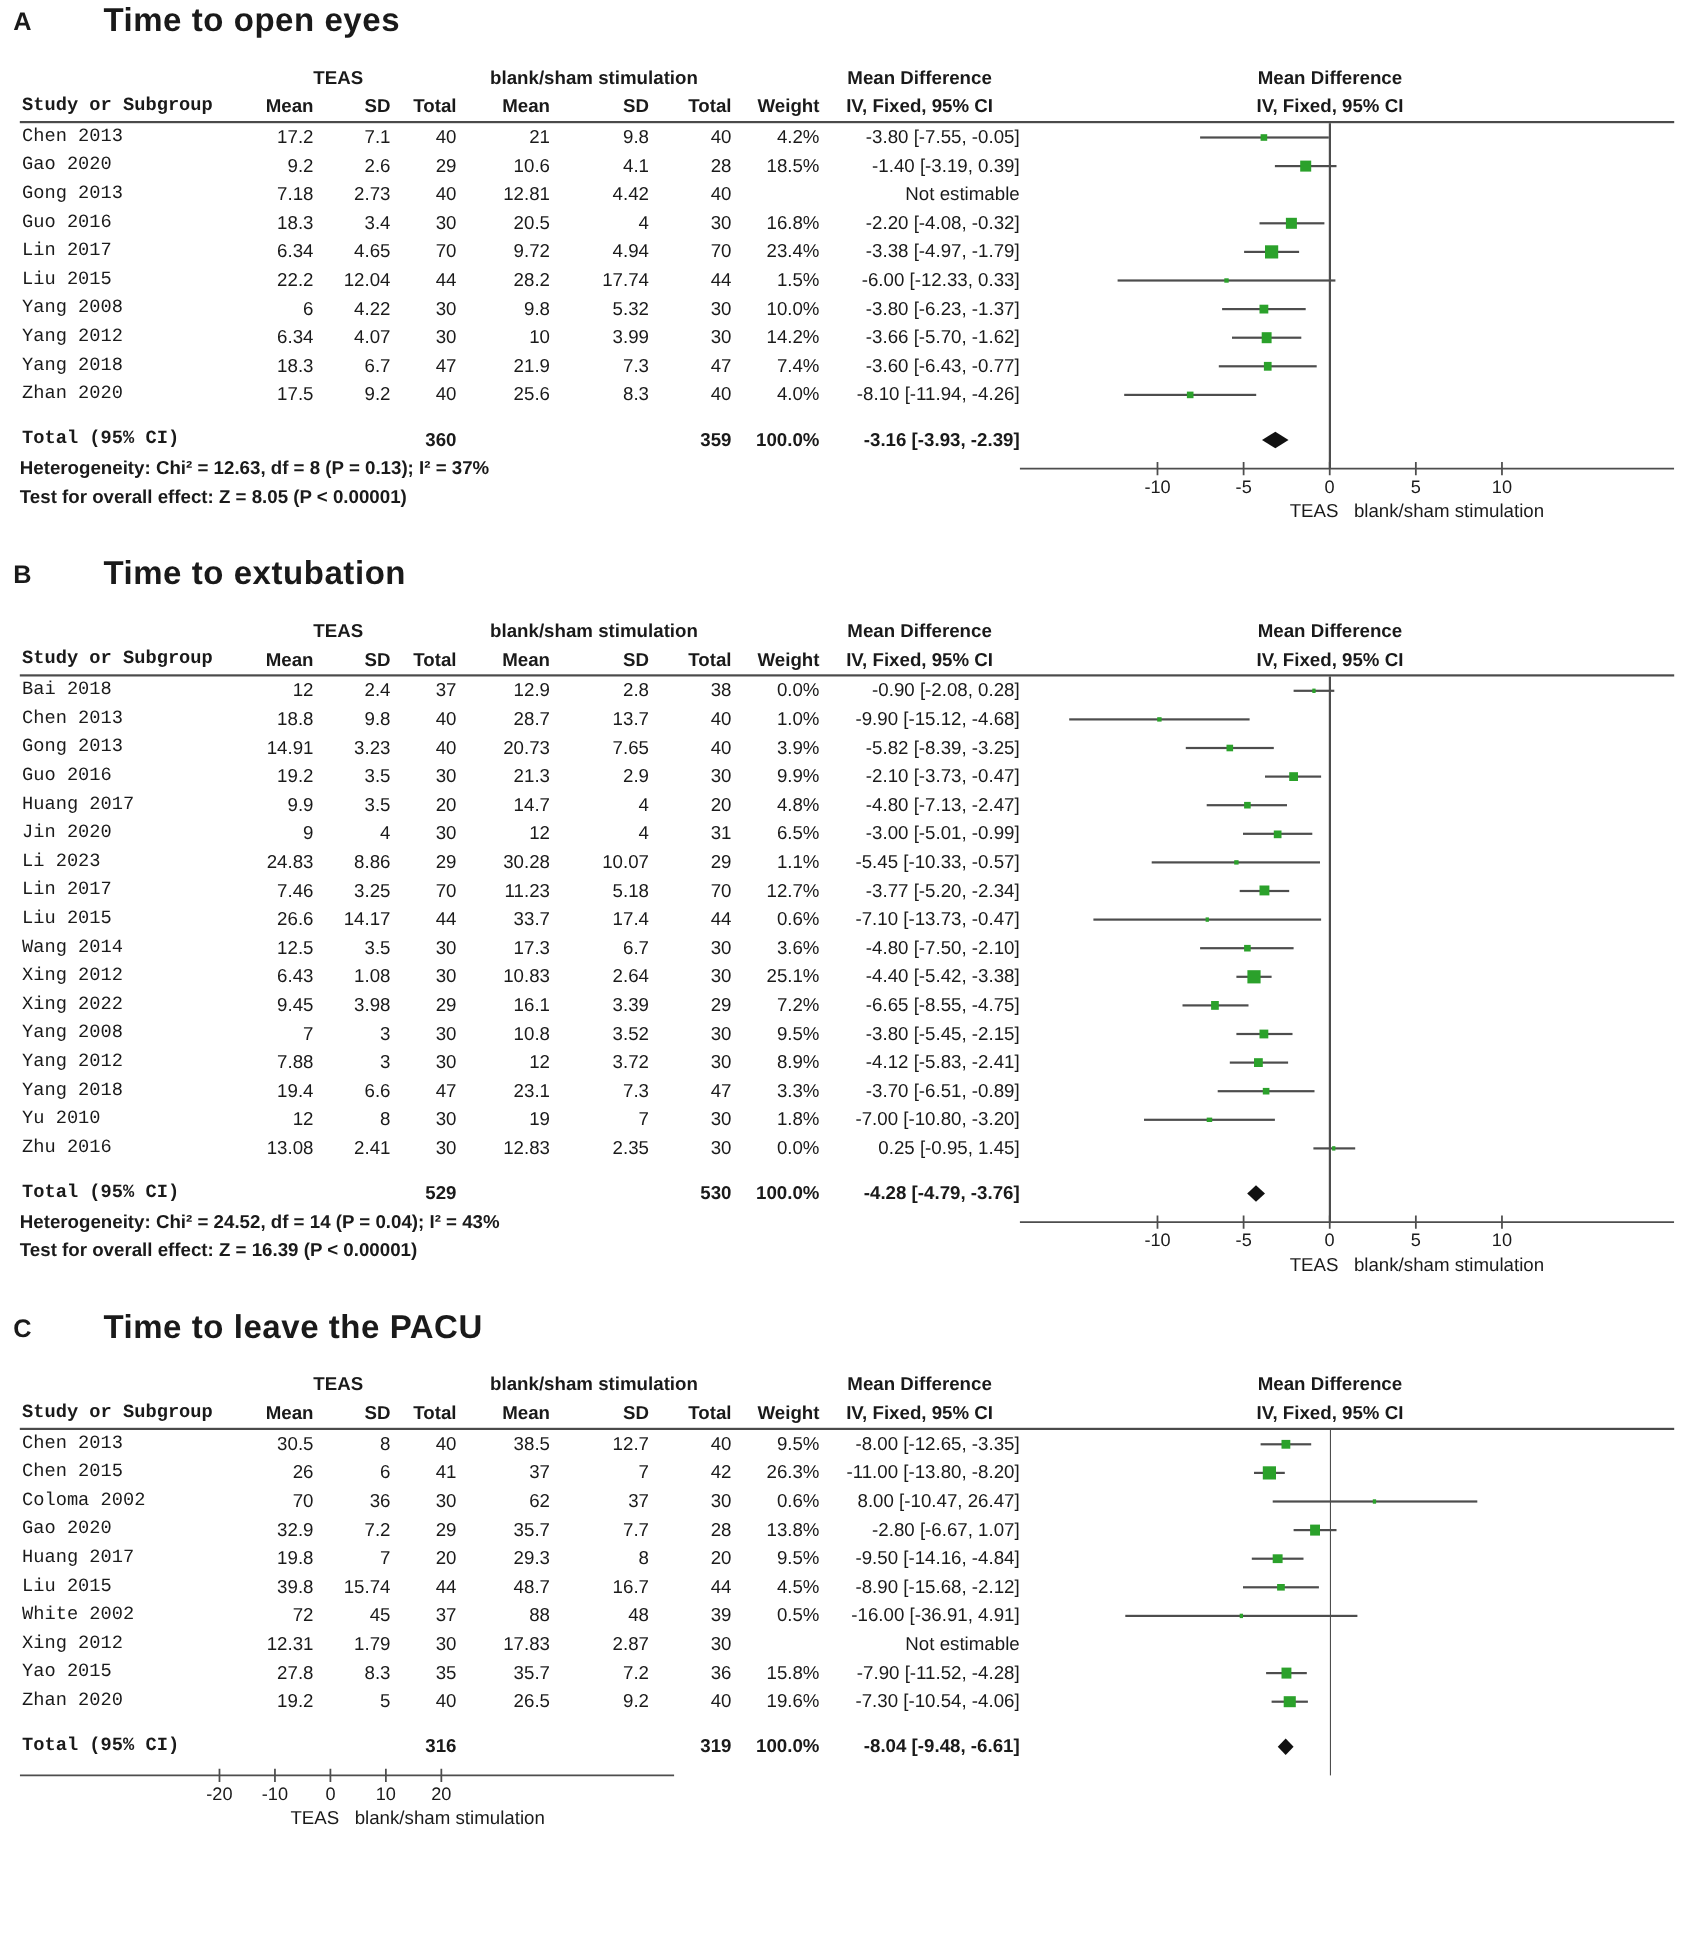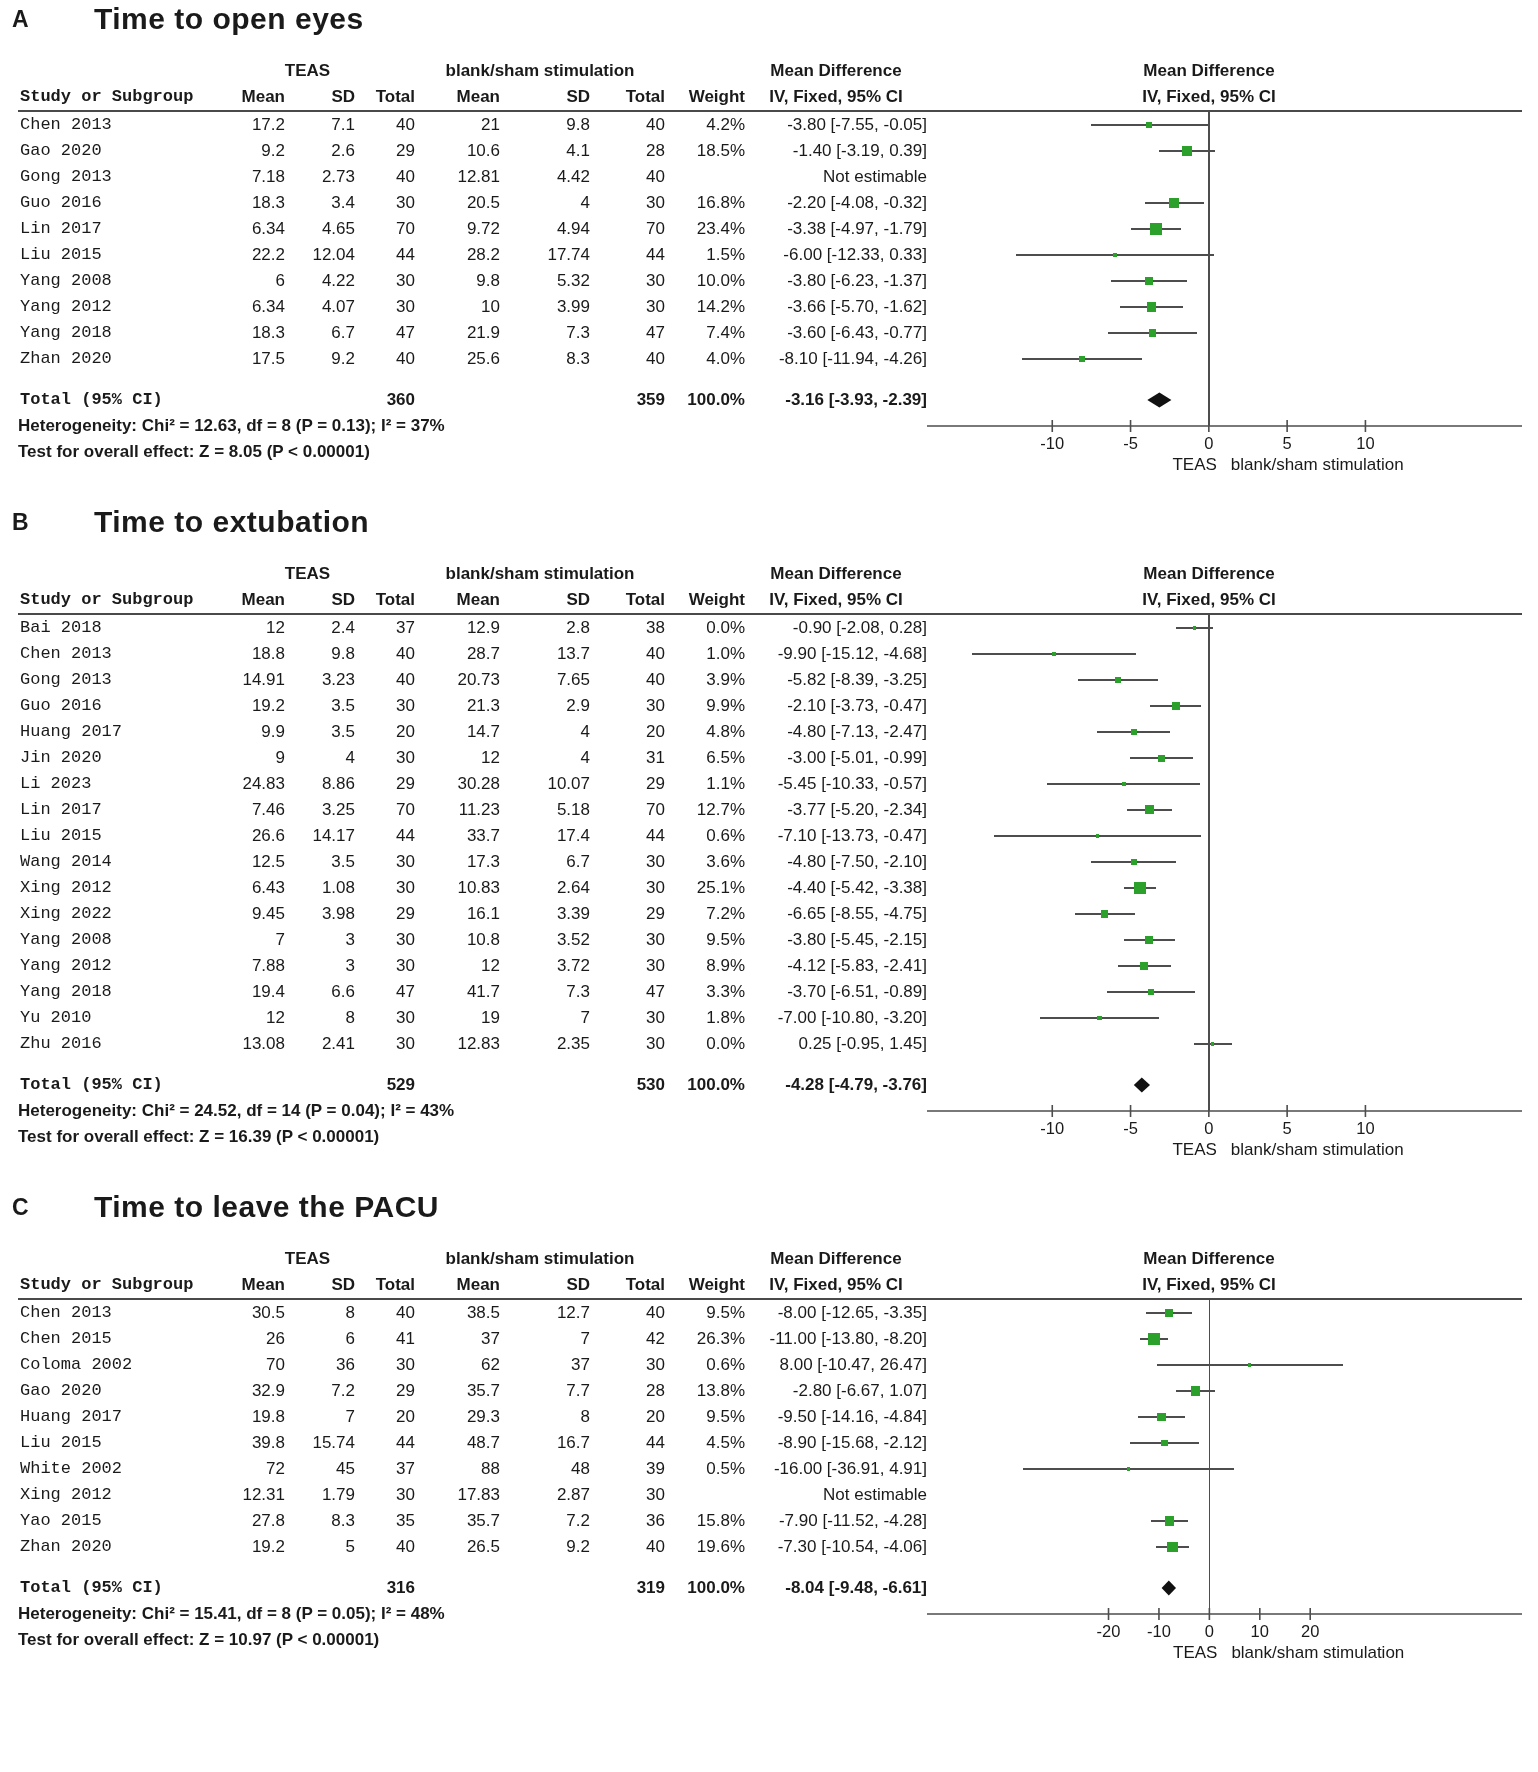--- a/index.html
+++ b/index.html
@@ -558,21 +558,21 @@
               <div class="ci-line" style="left: 190.6px; width: 53.5px; background: rgb(77, 77, 77);"></div>
               <div class="marker" style="height: 8px; width: 8px; left: 213.3px; top: 9px; background: rgb(43, 161, 43);"></div>
             </div>
           </div>
           <div class="row study-row">
             <div class="cells study-cells">
               <div class="c l">Yang 2018</div>
               <div class="c ">19.4</div>
               <div class="c ">6.6</div>
               <div class="c ">47</div>
-              <div class="c ">41.7</div>
+              <div class="c ">23.1</div>
               <div class="c ">7.3</div>
               <div class="c ">47</div>
               <div class="c ">3.3%</div>
               <div class="c ">-3.70 [-6.51, -0.89]</div>
             </div>
             <div class="plot">
               <div class="ci-line" style="left: 179.9px; width: 88px; background: rgb(77, 77, 77);"></div>
               <div class="marker" style="height: 5.6px; width: 5.6px; left: 221.1px; top: 10.2px; background: rgb(43, 161, 43);"></div>
             </div>
           </div>
@@ -871,24 +871,20 @@
               <div class="c ">-8.04 [-9.48, -6.61]</div>
             </div>
             <div class="plot">
               <svg width="595" height="26" style="display: block;">
                 <polygon points="234.6,13 241.8,5.5 249.0,13 241.8,20.5" fill="#111111"></polygon>
               </svg>
             </div>
           </div>
         </div>
       <div class="footer">
-        <div class="notes">
-          <div>Heterogeneity: Chi² = 15.41, df = 8 (P = 0.05); I² = 48%</div>
-          <div>Test for overall effect: Z = 10.97 (P &lt; 0.00001)</div>
-        </div>
         <div class="axis-area">
             <svg width="595" height="14">
               <line x1="0" x2="595" y1="7" y2="7" stroke="#4d4d4d" stroke-width="1.6"></line>
               <line x1="181.52542372881356" x2="181.52542372881356" y1="1" y2="13" stroke="#4d4d4d" stroke-width="1.6"></line>
               <line x1="231.9491525423729" x2="231.9491525423729" y1="1" y2="13" stroke="#4d4d4d" stroke-width="1.6"></line>
               <line x1="282.37288135593224" x2="282.37288135593224" y1="1" y2="13" stroke="#4d4d4d" stroke-width="1.6"></line>
               <line x1="332.7966101694915" x2="332.7966101694915" y1="1" y2="13" stroke="#4d4d4d" stroke-width="1.6"></line>
               <line x1="383.2203389830508" x2="383.2203389830508" y1="1" y2="13" stroke="#4d4d4d" stroke-width="1.6"></line>
             </svg>
             <span class="tick-label" style="left: 181.5px;">-20</span>

